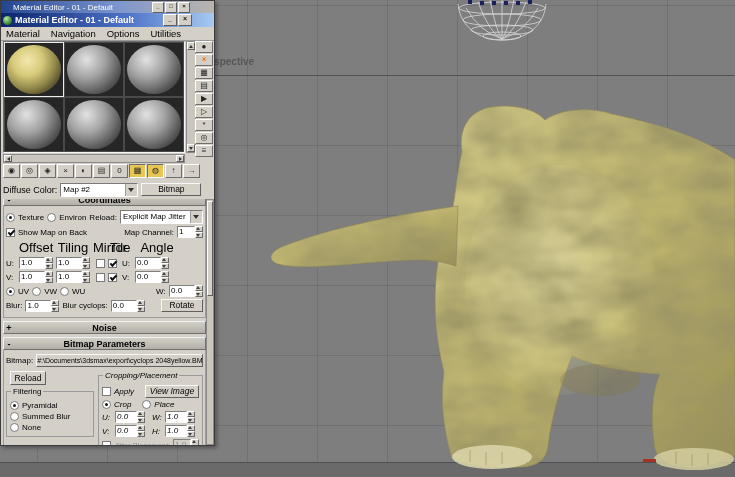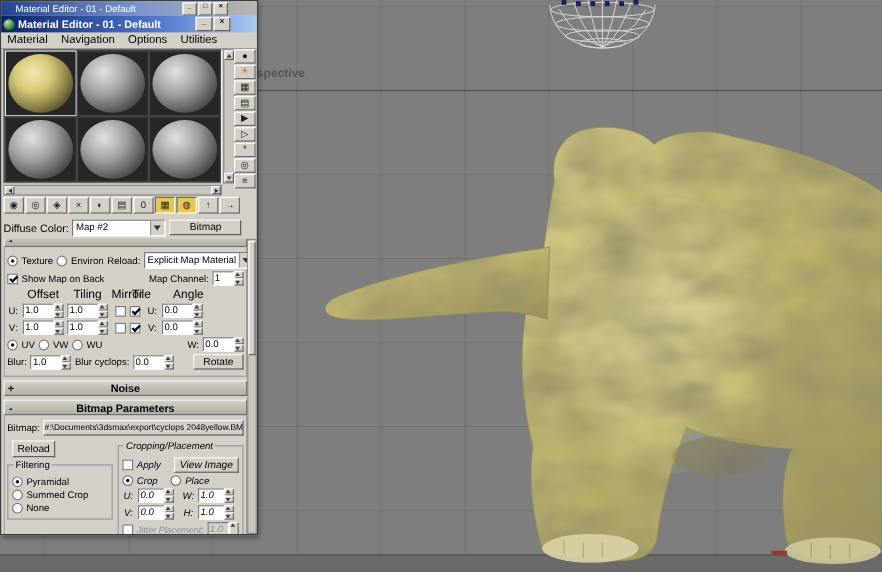--- a/index.html
+++ b/index.html
@@ -70,34 +70,34 @@
   .rollout-area{position:absolute;left:2px;top:198px;width:203px;bottom:0;overflow:hidden;}
   .rscroll{position:absolute;right:0;top:198px;width:8px;bottom:0;background:#cac6be;border:1px solid #8a8a8a;box-sizing:border-box;}
   .rthumb{position:absolute;left:0;top:1px;width:6px;height:95px;background:#d4d0c8;border:1px solid;border-color:#fff #5f5f5f #5f5f5f #fff;box-sizing:border-box;}
   .rollbar{height:13px;background:linear-gradient(#d2cfc7,#b2afa7);border:1px solid;border-color:#f0f0f0 #707070 #707070 #f0f0f0;display:flex;align-items:center;font-size:9px;font-weight:bold;box-sizing:border-box;}
   .rollbar .pm{width:10px;text-align:center;}
   .rollbar .rtitle{flex:1;text-align:center;margin-right:10px;}
   .clipped{height:7px;overflow:hidden;position:relative;}
   .clipped .rollbar{position:absolute;left:0;right:0;bottom:0;}
   .panelbox{border:1px solid #9c9c9c;border-top:none;padding:2px 2px 3px;}
   .row{display:flex;align-items:center;gap:3px;margin:2px 0;font-size:8px;}
-  .lbl{white-space:nowrap;text-align:center;}
+  .lbl{white-space:nowrap;}
   .radio{width:9px;height:9px;border-radius:50%;background:#fff;border:1px solid #7a7a7a;box-sizing:border-box;flex:0 0 auto;position:relative;}
   .radio.on::after{content:"";position:absolute;left:2px;top:2px;width:3px;height:3px;border-radius:50%;background:#1a1a1a;}
   .check{width:9px;height:9px;background:#fff;border:1px solid #7a7a7a;box-sizing:border-box;flex:0 0 auto;position:relative;}
   .check.on::after{content:"";position:absolute;left:1px;top:1px;width:5px;height:2px;border-left:2px solid #111;border-bottom:2px solid #111;transform:rotate(-45deg);}
   .spin{display:inline-flex;width:34px;height:12px;flex:0 0 auto;}
   .spin .val{flex:1;background:#fff;border:1px solid;border-color:#808080 #fff #fff #808080;font-size:8px;padding:0 1px;box-sizing:border-box;overflow:hidden;}
   .spin .arr{width:8px;display:flex;flex-direction:column;}
   .spin .arr i{flex:1;background:#d4d0c8;border:1px solid;border-color:#fff #6a6a6a #6a6a6a #fff;box-sizing:border-box;position:relative;}
   .spin .arr i.up::after{content:"";position:absolute;left:0px;top:0px;border-left:2px solid transparent;border-right:2px solid transparent;border-bottom:3px solid #404040;}
   .spin .arr i.dn::after{content:"";position:absolute;left:0px;top:1px;border-left:2px solid transparent;border-right:2px solid transparent;border-top:3px solid #404040;}
   .spin.dis .val{background:#d4d0c8;color:#8d8d8d;}
   .dis, .dis .lbl{color:#8d8d8d;}
-  .hdr{font-size:10px;text-align:center;}
+  .hdr{font-size:13px;text-align:center;}
   .fieldset{position:relative;border:1px solid #9a9a9a;padding:7px 3px 2px;margin-top:6px;}
   .fieldset .legend{position:absolute;top:-5px;left:4px;background:#d4d0c8;padding:0 2px;font-size:8px;white-space:nowrap;}
   .btn-rotate{width:42px;height:13px;line-height:11px;}
   .btn-reload{width:36px;height:14px;line-height:12px;margin:2px 0 0 4px;}
   .btn-viewimg{width:54px;height:13px;line-height:11px;}
   .path-btn{flex:1;height:13px;line-height:11px;font-size:7px;white-space:nowrap;overflow:hidden;}
   .bm-cols{display:flex;gap:4px;align-items:flex-start;}
   .bm-left{width:88px;flex:0 0 auto;}
   .bm-right{flex:1;font-style:italic;}
 </style>
@@ -293,32 +293,33 @@
         <span class="cbtn"></span>
       </span>
       <span class="pbtn btn-bitmap">Bitmap</span>
     </div>
 
     <div class="rollout-area">
 
       <div class="clipped">
         <div class="rollbar">
           <span class="pm">-</span>
+          <span class="rtitle">Coordinates</span>
         </div>
       </div>
 
       <div class="panelbox">
         <div class="row">
           <span class="radio on"></span>
           <span class="lbl">Texture</span>
           <span class="radio"></span>
           <span class="lbl">Environ</span>
           <span class="lbl">Reload:</span>
           <span class="combo" style="flex:1;">
-            <span class="cval">Explicit Map Material</span>
+            <span class="cval">Explicit Map Jitter</span>
             <span class="cbtn"></span>
           </span>
         </div>
         <div class="row">
           <span class="check on"></span>
           <span class="lbl">Show Map on Back</span>
           <span style="flex:1;"></span>
           <span class="lbl">Map Channel:</span>
           <span class="spin" style="width:26px;">
             <span class="val">1</span>
@@ -449,21 +450,21 @@
           <div class="bm-left">
             <span class="pbtn btn-reload" style="display:block;">Reload</span>
             <div class="fieldset">
               <span class="legend">Filtering</span>
               <div class="row">
                   <span class="radio on"></span>
                   <span class="lbl">Pyramidal</span>
                 </div>
               <div class="row">
                   <span class="radio"></span>
-                  <span class="lbl">Summed Crop</span>
+                  <span class="lbl">Summed Blur</span>
                 </div>
               <div class="row">
                   <span class="radio"></span>
                   <span class="lbl">None</span>
                 </div>
             </div>
 
           </div>
           <div class="bm-right">
             <div class="fieldset">

